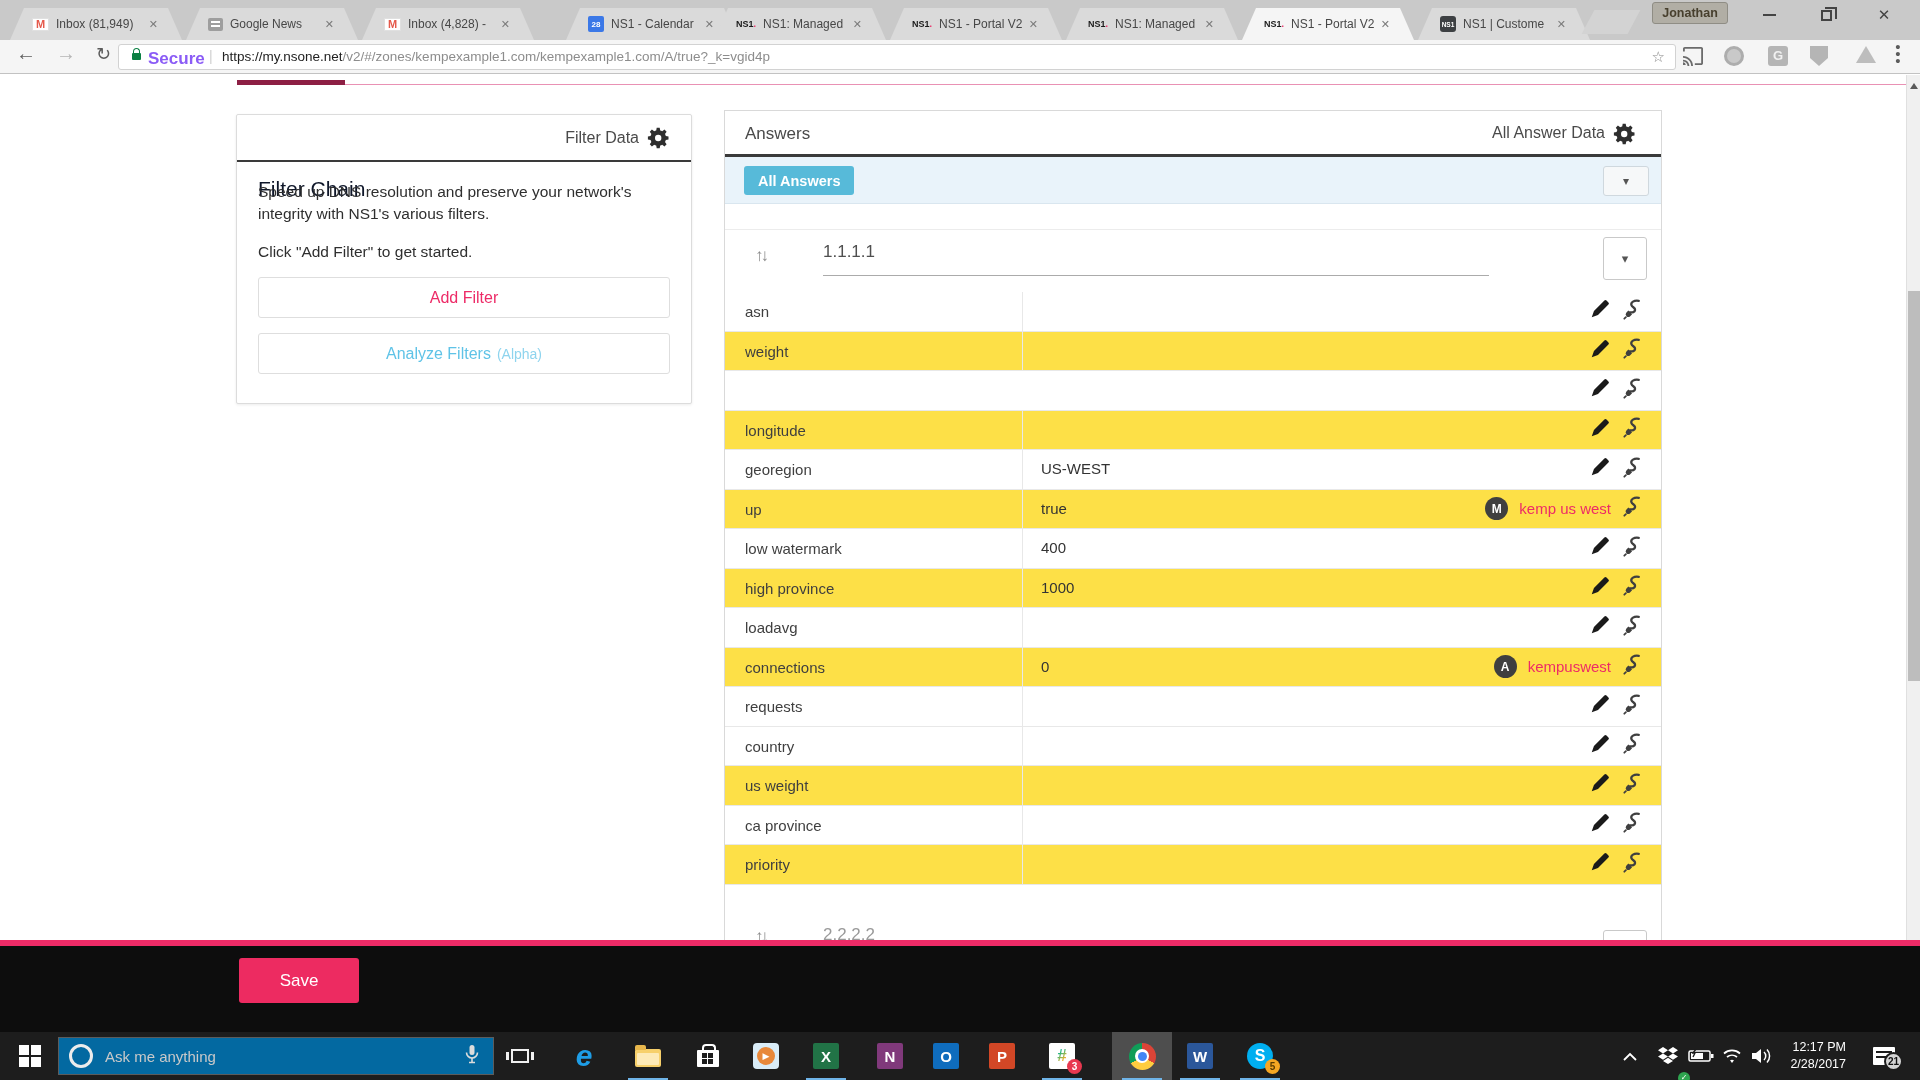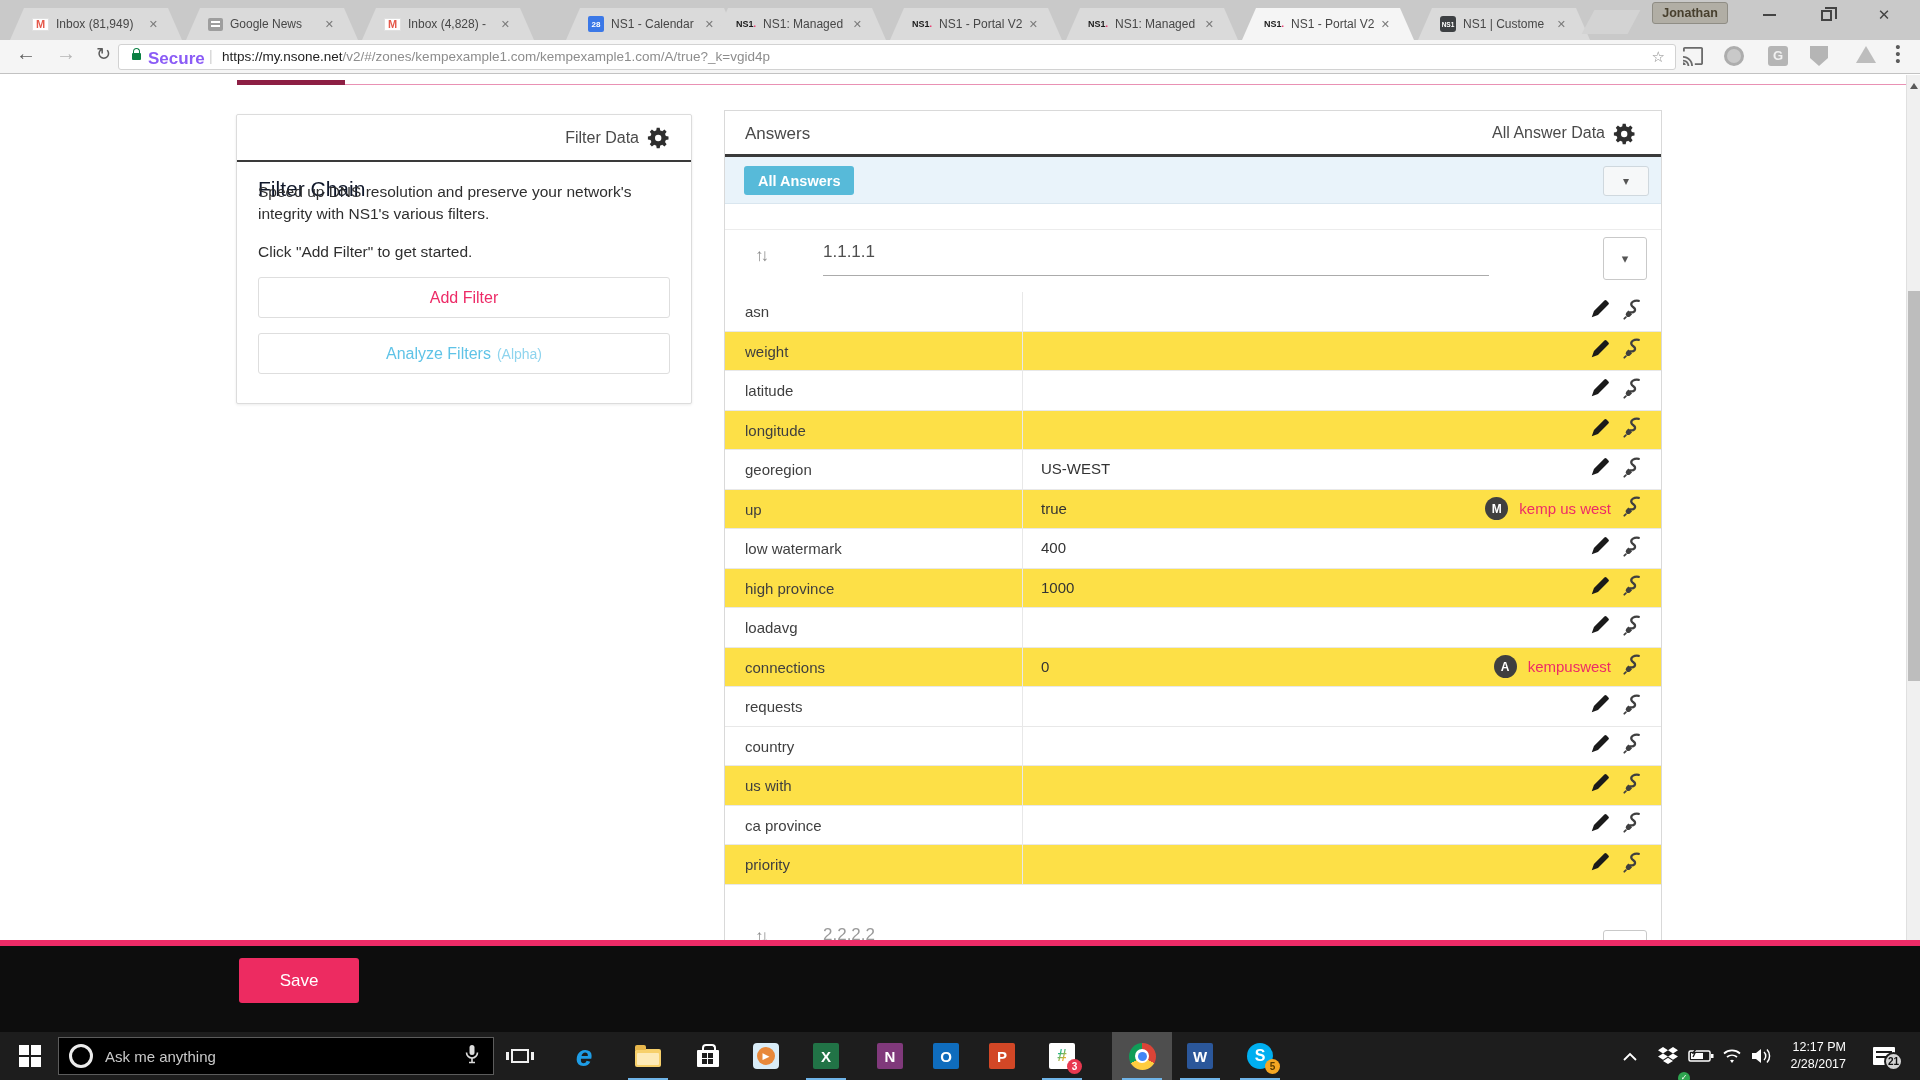--- a/index.html
+++ b/index.html
@@ -109,21 +109,21 @@
   
   .page-footer { position:absolute; left:0; top:940px; width:1920px; height:92px; background:#0d0d0d; border-top:6px solid #ED2B67; }
   .save-btn { position:absolute; left:239px; top:12px; width:120px; height:45px; background:#ED2B61; border-radius:3px; color:#fff; font-size:17px; display:flex; align-items:center; justify-content:center; }
 
   
   .taskbar { position:absolute; left:0; top:1032px; width:1920px; height:48px; background:#1d1d1d; }
   .tb-item { position:absolute; top:0; height:48px; display:flex; align-items:center; justify-content:center; }
   .startbtn { left:6px; width:48px; }
   .winlogo { display:grid; grid-template-columns:10px 10px; grid-template-rows:10px 10px; gap:2px; }
   .winlogo span { background:#fff; }
-  .searchbox { position:absolute; left:58px; top:5px; width:436px; height:38px; background:#000000; border:1px solid #5c5c5c; display:flex; align-items:center; }
+  .searchbox { position:absolute; left:58px; top:5px; width:436px; height:38px; background:#0369a1; border:1px solid #5c5c5c; display:flex; align-items:center; }
   .cortana-ring { width:24px; height:24px; border:3px solid #ececec; border-radius:50%; margin-left:10px; }
   .search-text { margin-left:12px; font-size:15px; color:#c9c9c9; flex:1; }
   .mic { margin-right:14px; }
   .taskview { left:500px; width:40px; }
   .tv-glyph { position:relative; width:18px; height:14px; border:2px solid #f0f0f0; background:transparent; }
   .tv-glyph::before { content:""; position:absolute; left:-7px; top:1px; width:3px; height:8px; background:#f0f0f0; }
   .tv-glyph::after { content:""; position:absolute; right:-7px; top:1px; width:3px; height:8px; background:#f0f0f0; }
   .appicon { width:44px; }
   .app-underline::after { content:""; position:absolute; left:2px; bottom:0; width:40px; height:2px; background:#6fb4e8; }
   .edge-e { font-size:30px; font-weight:bold; color:#1e9de6; font-style:italic; line-height:28px; }
@@ -324,21 +324,20 @@
                   <path fill="#1a1a1a" d="M3 21l2.4-6.8L16.8 2.8a1.6 1.6 0 0 1 2.3 0l2.1 2.1a1.6 1.6 0 0 1 0 2.3L9.8 18.6 3 21z"></path>
                 </svg></span>
               <span><svg width="23" height="23" viewBox="0 0 26 26">
                   <path d="M19 3.2c-5.6-.9-9.2 1.7-8.4 4.7.7 2.6 4.5 2.9 4.2 5.6-.2 2.4-3.1 3.1-5.8 2.7" fill="none" stroke="#3f3f3f" stroke-width="2.6" stroke-linecap="round"></path>
                   <path d="M7.2 14.2l4.2 4.2-2.4 2.4a3 3 0 0 1-4.2-4.2l2.4-2.4z" fill="#3f3f3f"></path>
                   <path d="M4.4 21.6L2.6 23.4" stroke="#3f3f3f" stroke-width="2" stroke-linecap="round"></path>
                 </svg></span>
             </div>
           </div>
           <div class="mrow">
-            <div class="mlabel">latitude</div>
             <div class="mvalue"></div>
             <div class="row-right">
               <span><svg width="22" height="22" viewBox="0 0 24 24">
                   <path fill="#1a1a1a" d="M3 21l2.4-6.8L16.8 2.8a1.6 1.6 0 0 1 2.3 0l2.1 2.1a1.6 1.6 0 0 1 0 2.3L9.8 18.6 3 21z"></path>
                 </svg></span>
               <span><svg width="23" height="23" viewBox="0 0 26 26">
                   <path d="M19 3.2c-5.6-.9-9.2 1.7-8.4 4.7.7 2.6 4.5 2.9 4.2 5.6-.2 2.4-3.1 3.1-5.8 2.7" fill="none" stroke="#3f3f3f" stroke-width="2.6" stroke-linecap="round"></path>
                   <path d="M7.2 14.2l4.2 4.2-2.4 2.4a3 3 0 0 1-4.2-4.2l2.4-2.4z" fill="#3f3f3f"></path>
                   <path d="M4.4 21.6L2.6 23.4" stroke="#3f3f3f" stroke-width="2" stroke-linecap="round"></path>
                 </svg></span>
@@ -462,21 +461,21 @@
                   <path fill="#1a1a1a" d="M3 21l2.4-6.8L16.8 2.8a1.6 1.6 0 0 1 2.3 0l2.1 2.1a1.6 1.6 0 0 1 0 2.3L9.8 18.6 3 21z"></path>
                 </svg></span>
               <span><svg width="23" height="23" viewBox="0 0 26 26">
                   <path d="M19 3.2c-5.6-.9-9.2 1.7-8.4 4.7.7 2.6 4.5 2.9 4.2 5.6-.2 2.4-3.1 3.1-5.8 2.7" fill="none" stroke="#3f3f3f" stroke-width="2.6" stroke-linecap="round"></path>
                   <path d="M7.2 14.2l4.2 4.2-2.4 2.4a3 3 0 0 1-4.2-4.2l2.4-2.4z" fill="#3f3f3f"></path>
                   <path d="M4.4 21.6L2.6 23.4" stroke="#3f3f3f" stroke-width="2" stroke-linecap="round"></path>
                 </svg></span>
             </div>
           </div>
           <div class="mrow alt">
-            <div class="mlabel">us with</div>
+            <div class="mlabel">us weight</div>
             <div class="mvalue"></div>
             <div class="row-right">
               <span><svg width="22" height="22" viewBox="0 0 24 24">
                   <path fill="#1a1a1a" d="M3 21l2.4-6.8L16.8 2.8a1.6 1.6 0 0 1 2.3 0l2.1 2.1a1.6 1.6 0 0 1 0 2.3L9.8 18.6 3 21z"></path>
                 </svg></span>
               <span><svg width="23" height="23" viewBox="0 0 26 26">
                   <path d="M19 3.2c-5.6-.9-9.2 1.7-8.4 4.7.7 2.6 4.5 2.9 4.2 5.6-.2 2.4-3.1 3.1-5.8 2.7" fill="none" stroke="#3f3f3f" stroke-width="2.6" stroke-linecap="round"></path>
                   <path d="M7.2 14.2l4.2 4.2-2.4 2.4a3 3 0 0 1-4.2-4.2l2.4-2.4z" fill="#3f3f3f"></path>
                   <path d="M4.4 21.6L2.6 23.4" stroke="#3f3f3f" stroke-width="2" stroke-linecap="round"></path>
                 </svg></span>

